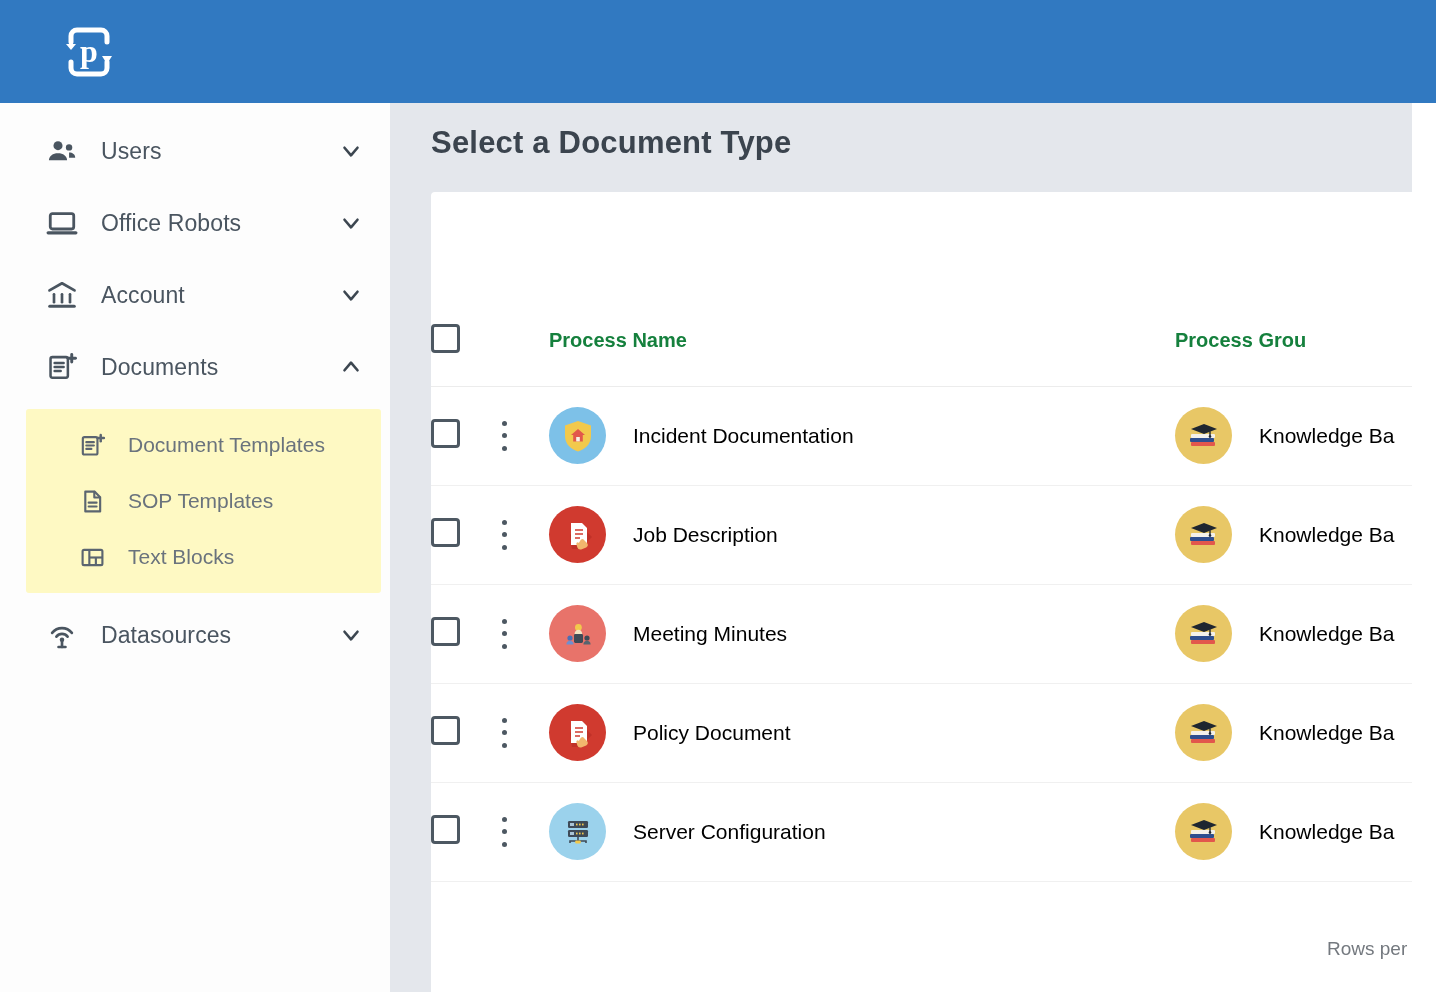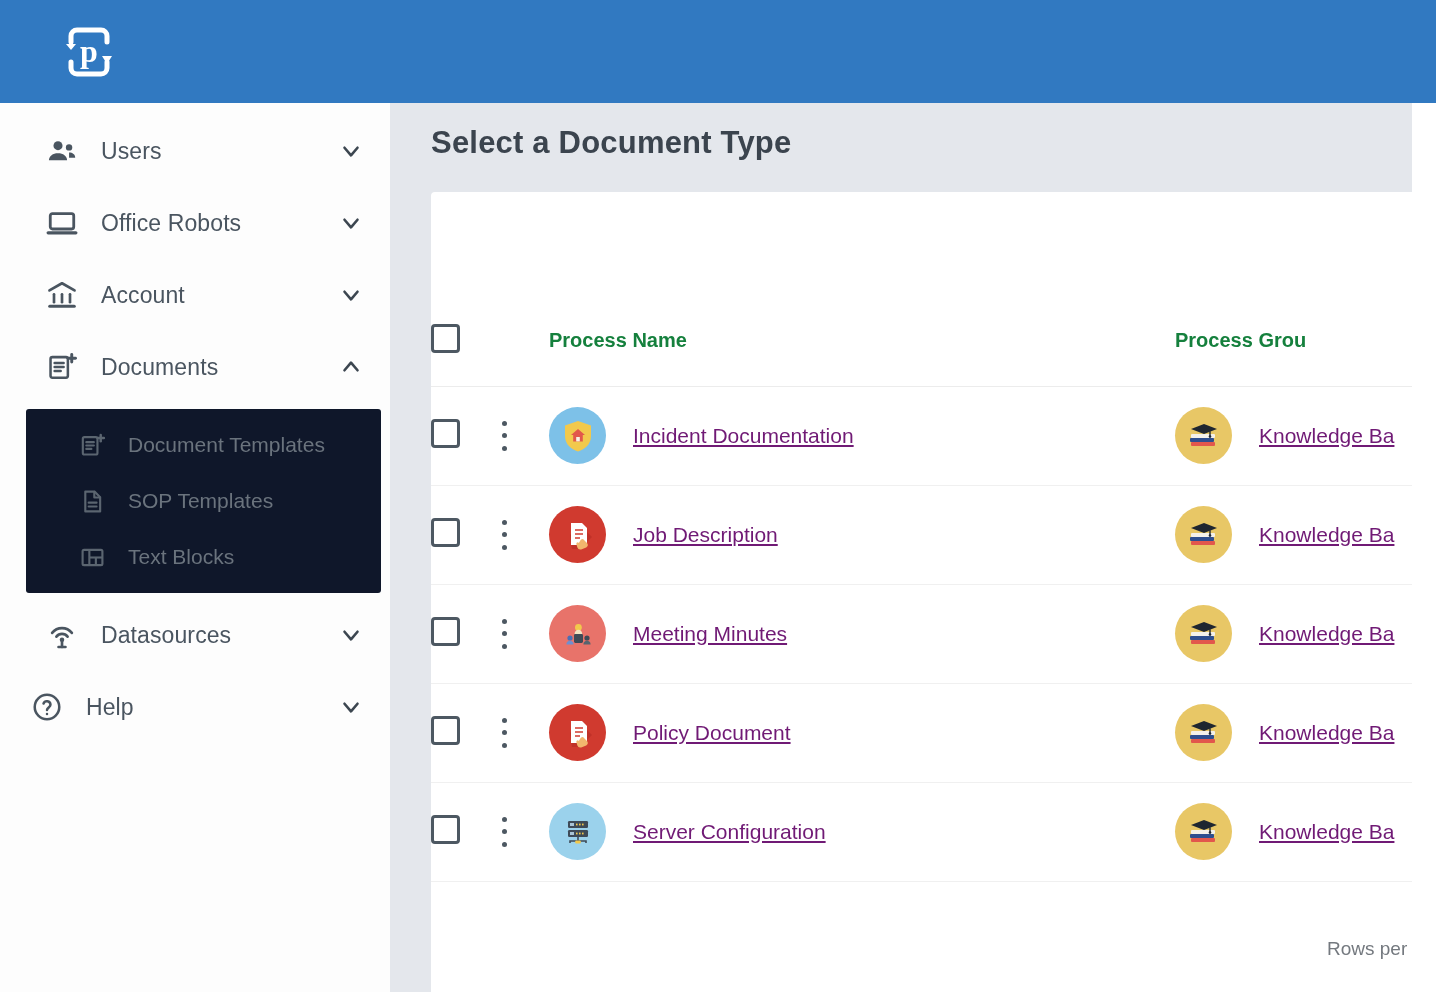--- a/index.html
+++ b/index.html
@@ -75,21 +75,21 @@
     position: absolute;
     right: 46px;
     width: 26px;
     height: 26px;
     color: #3c4650;
   }
 
   
   .submenu {
     margin: 6px 29px 6px 26px;
-    background: #0f172a;
+    background: #fef9c3;
     border-radius: 3px;
     padding: 8px 0;
   }
   .sub-item {
     display: flex;
     align-items: center;
     height: 56px;
     padding-left: 52px;
     cursor: pointer;
   }
@@ -154,22 +154,21 @@
     height: 90px;
     vertical-align: middle;
     border-bottom: 1px solid #ececec;
   }
   table.grid td {
     padding: 0;
     height: 99px;
     vertical-align: middle;
     border-bottom: 1px solid #f0f0f0;
     font-size: 21px;
-    color: #701a75;
-    text-decoration: underline;
+    color: #000000;
   }
 
   .col-check  { width: 60px; }
   .col-menu   { width: 58px; }
   .col-name   { width: 626px; }
   .col-group  { width: 640px; }
 
   .cell-pad-check { padding-left: 20px; }
 
   
@@ -358,35 +357,20 @@
       </span>
       <span class="nav-label">Datasources</span>
       <span class="chev">
         <svg width="26" height="26" viewBox="0 0 24 24" fill="none" stroke="currentColor" stroke-width="2.4" stroke-linecap="round" stroke-linejoin="round">
             <polyline points="6 9 12 16 18 9"></polyline>
           </svg>
       </span>
     </div>
 
 
-    <div class="nav-item" style="padding-left:30px;">
-      <span class="nav-ico">
-        <svg width="32" height="32" viewBox="0 0 24 24" fill="none" stroke="currentColor" stroke-width="1.9" stroke-linecap="round" stroke-linejoin="round">
-          <circle cx="12" cy="12" r="9.2"></circle>
-          <path d="M9.4 9.4a2.7 2.7 0 0 1 5.2.9c0 1.8-2.6 2.2-2.6 3.9"></path>
-          <circle cx="12" cy="17.2" r=".95" fill="currentColor" stroke="none"></circle>
-        </svg>
-      </span>
-      <span class="nav-label">Help</span>
-      <span class="chev">
-        <svg width="26" height="26" viewBox="0 0 24 24" fill="none" stroke="currentColor" stroke-width="2.4" stroke-linecap="round" stroke-linejoin="round">
-            <polyline points="6 9 12 16 18 9"></polyline>
-          </svg>
-      </span>
-    </div>
   </nav>
 
   <main class="content">
 
     <h1 class="page-title">Select a Document Type</h1>
 
     <section class="card">
       <div class="card-toolbar"></div>
 
       <table class="grid">

